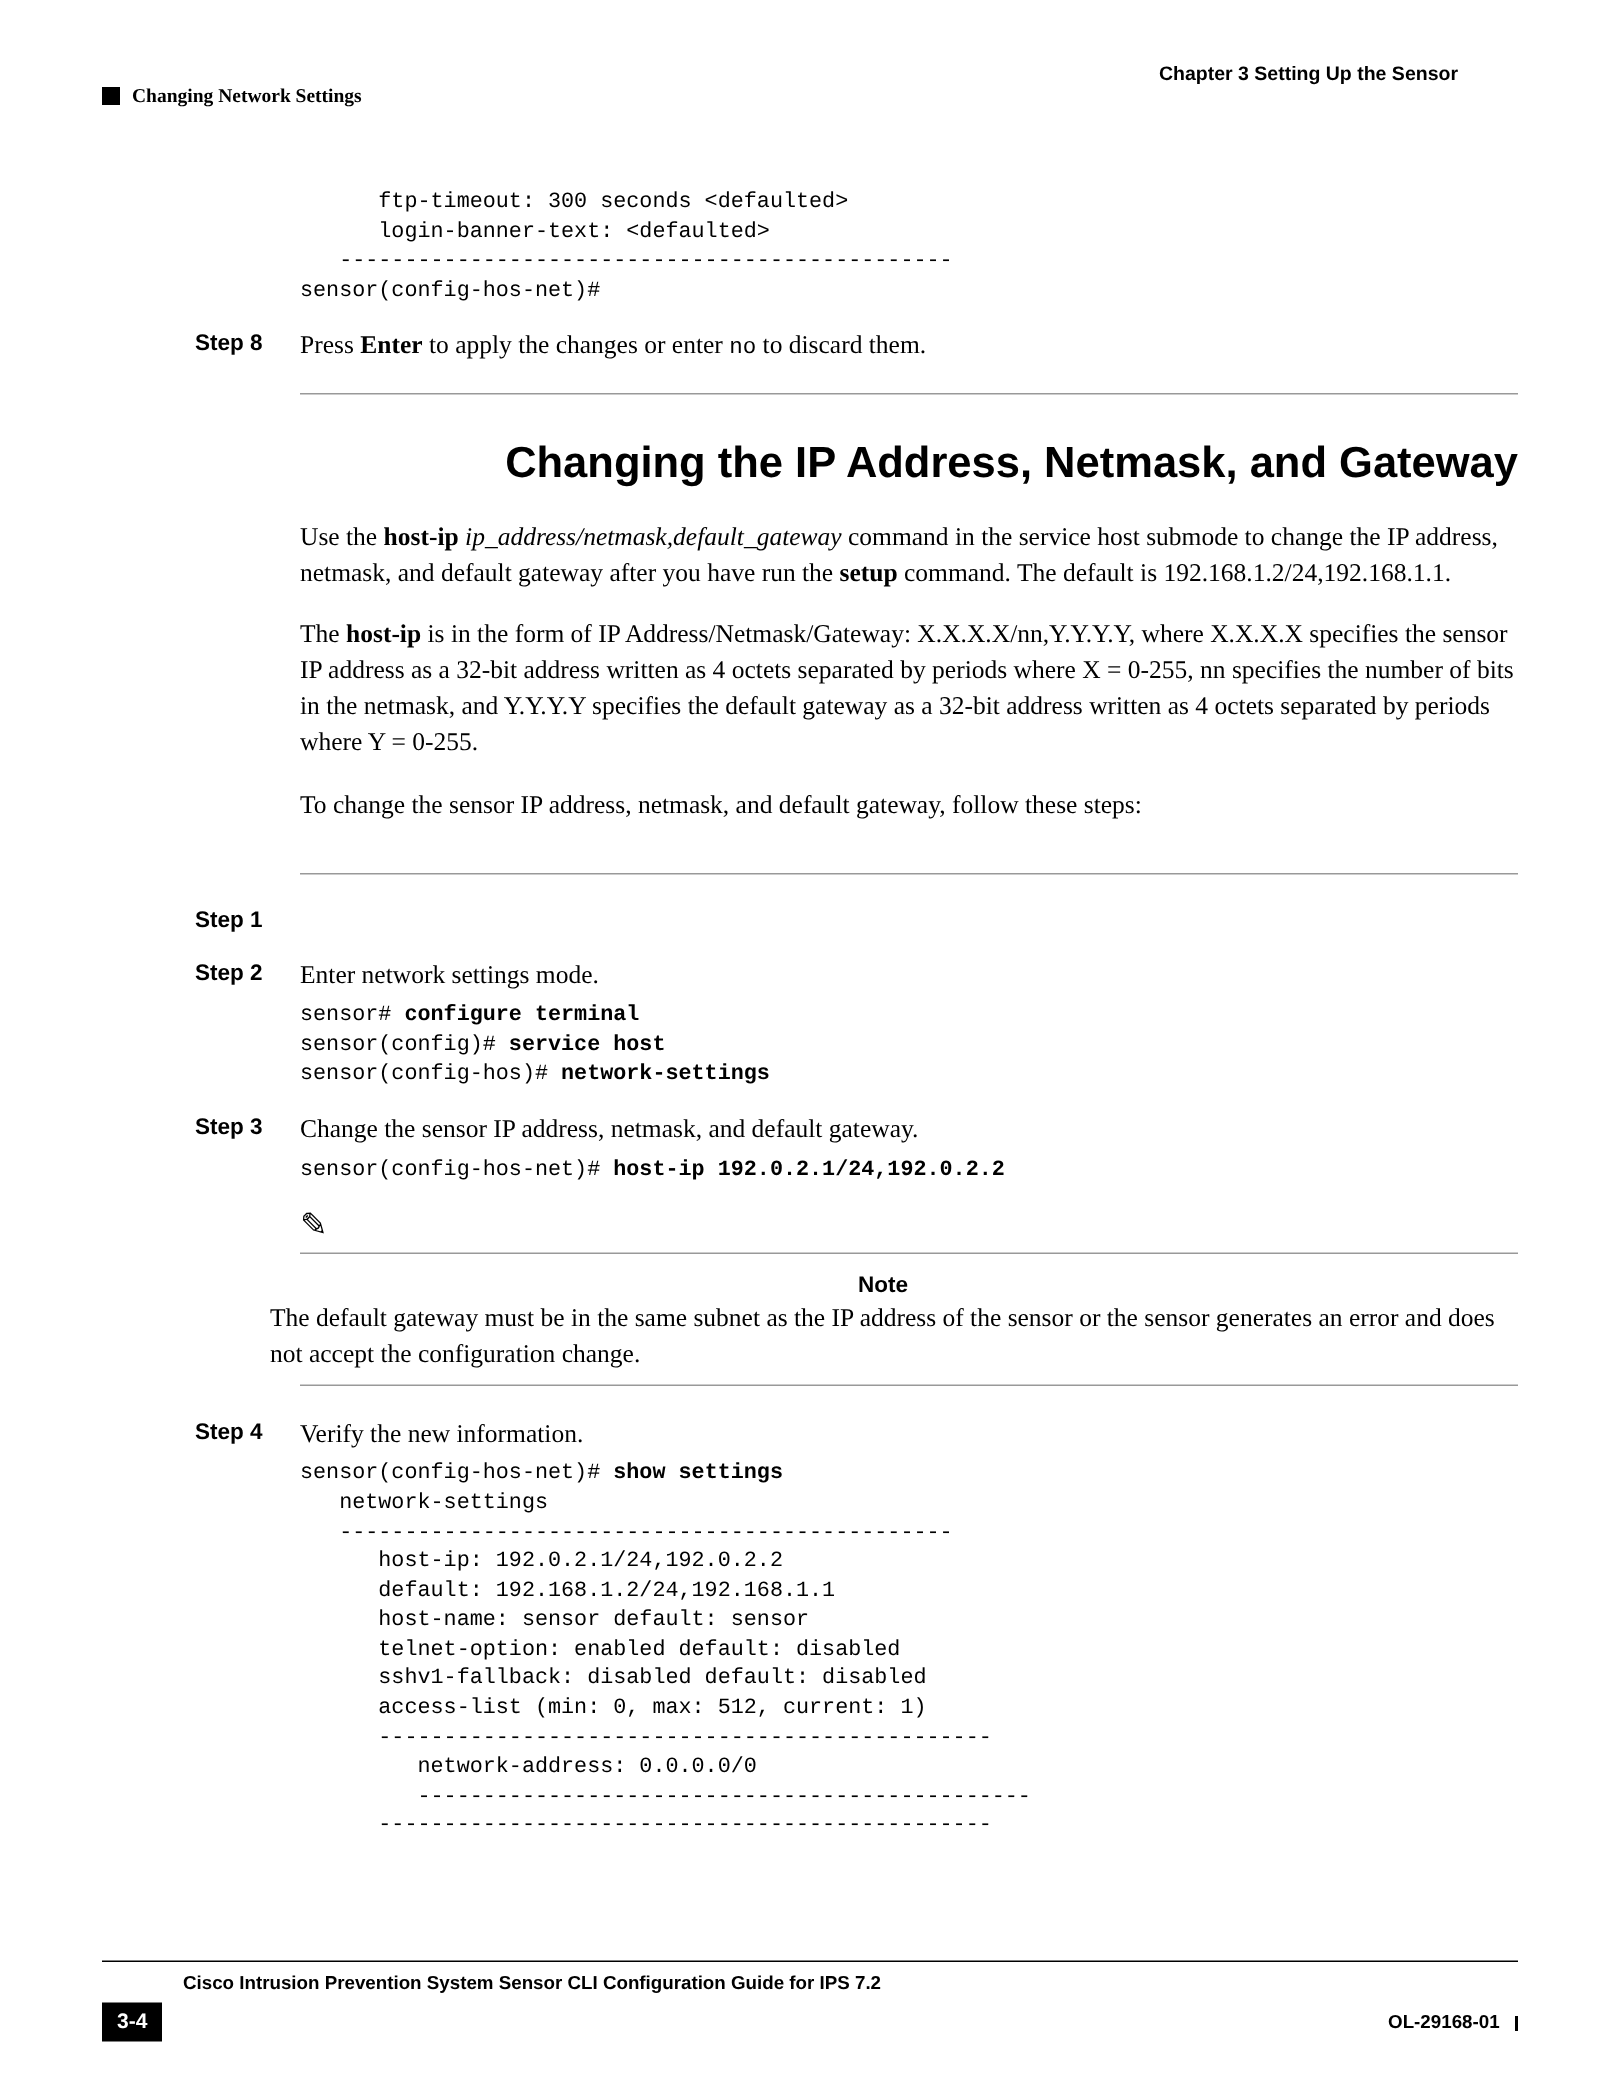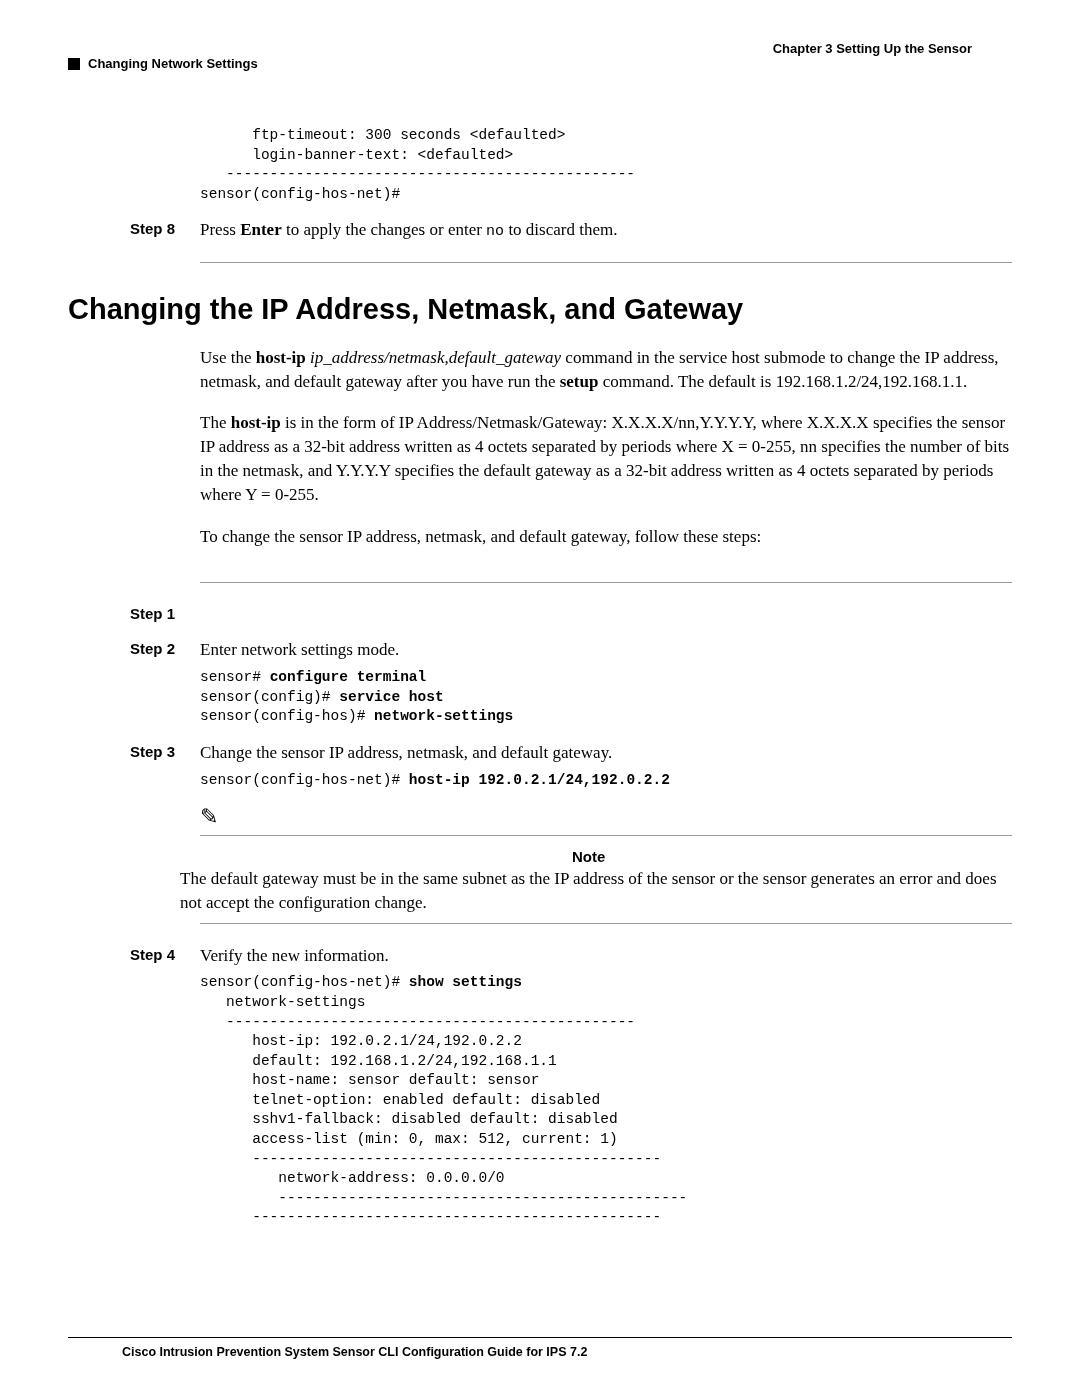--- a/index.html
+++ b/index.html
@@ -31,21 +31,21 @@
       left: 68px;
       right: 68px;
       display: flex;
       align-items: center;
     }
     .sub-header .sq {
       width: 12px; height: 12px; background: #000;
       margin-right: 8px;
     }
     .sub-header .txt {
-      font-family: Liberation Sans, sans-serif;
+      font-family: Liberation Serif, serif;
       font-weight: bold;
       font-size: 13px;
     }
     .content {
       position: absolute;
       top: 120px;
       left: 68px;
       right: 68px;
       bottom: 100px;
     }
@@ -79,20 +79,21 @@
     .hr-grey {
       border: none;
       border-top: 1px solid #999;
       margin: 20px 0 20px 132px;
     }
     h2.section {
       font-family: Arial, sans-serif;
       font-weight: bold;
       font-size: 29px;
       margin: 26px 0 16px 0;
+      text-align: right;
     }
     p.body {
       margin: 4px 0 4px 132px;
       font-size: 17px;
     }
     p.body .bold { font-weight: bold; }
     p.body .ital { font-style: italic; }
     .note-row {
       display: flex;
       margin: 10px 0 4px 112px;
@@ -238,13 +239,22 @@
 <span><span>         network-address: 0.0.0.0/0</span></span>
 <span><span>         -----------------------------------------------</span></span>
 <span><span>      -----------------------------------------------</span></span></pre>
     </div>
 
 </div>
 
 <div class="footer">
   <hr class="footer-rule">
   <div class="footer-title">Cisco Intrusion Prevention System Sensor CLI Configuration Guide for IPS 7.2</div>
+  <div class="footer-bot">
+    <span>
+      <span class="pageno">3-4</span>
+    </span>
+    <span>
+      <span class="docid">OL-29168-01</span>
+      <span class="footer-rule-right"></span>
+    </span>
+  </div>
 </div>
 
 </body></html>

